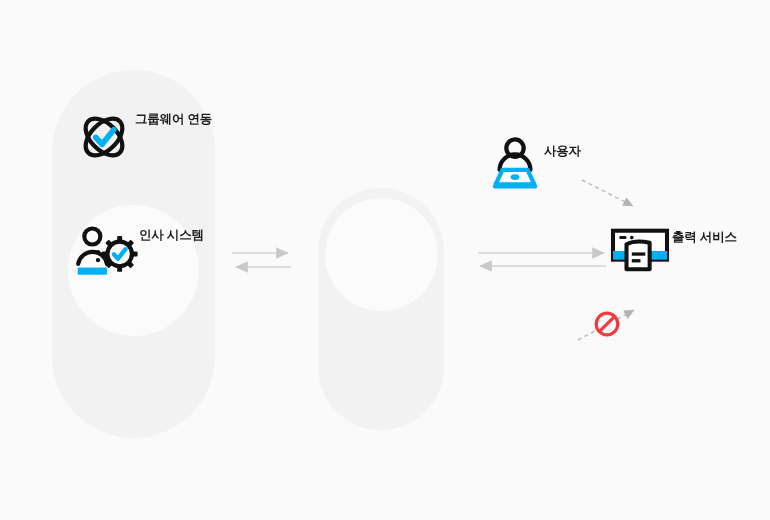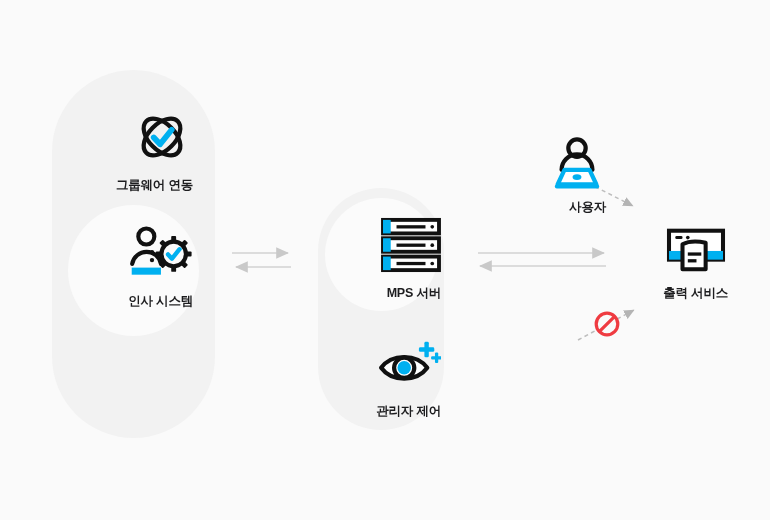--- a/index.html
+++ b/index.html
@@ -21,22 +21,21 @@
   .halo{
     position:absolute;
     background:#fbfbfb;
     border-radius:50%;
   }
 
   
   .node{
     position:absolute;
     display:flex;
-    flex-direction:column;
-    align-items:flex-end;
+    align-items:flex-start;
     justify-content:flex-start;
     text-align:center;
   }
   .node .glyph{
     display:flex;align-items:center;justify-content:center;
     height:66px;
   }
   .node .cap{
     margin-top:9px;
     font-size:12.5px;
@@ -133,62 +132,21 @@
           </g>
           <circle cx="0" cy="0" r="13" fill="none" stroke="#111" stroke-width="4.4"></circle>
           <path d="M-6 0.5 L-1.8 5 L6.2 -5" fill="none" stroke="#00b0f0" stroke-width="4.6" stroke-linecap="round" stroke-linejoin="round"></path>
         </g>
       </svg>
     </span>
     <span class="cap">인사 시스템</span>
   </div>
 
 
-  <div class="node" style="left:321px;top:212px;width:120px;">
-    <span class="glyph">
-      <svg width="60" height="56" viewBox="0 0 62 58">
-        <g>
 
-          <rect x="2" y="3" width="58" height="14" fill="#fff" stroke="#111" stroke-width="4"></rect>
-          <rect x="2" y="3" width="8" height="14" fill="#00b0f0"></rect>
-          <rect x="16" y="8.5" width="30" height="3.4" fill="#111"></rect>
-          <circle cx="53" cy="10.2" r="1.9" fill="#111"></circle>
-
-          <rect x="2" y="22" width="58" height="14" fill="#fff" stroke="#111" stroke-width="4"></rect>
-          <rect x="2" y="22" width="8" height="14" fill="#00b0f0"></rect>
-          <rect x="16" y="27.5" width="30" height="3.4" fill="#111"></rect>
-          <circle cx="53" cy="29.2" r="1.9" fill="#111"></circle>
-
-          <rect x="2" y="41" width="58" height="14" fill="#fff" stroke="#111" stroke-width="4"></rect>
-          <rect x="2" y="41" width="8" height="14" fill="#00b0f0"></rect>
-          <rect x="16" y="46.5" width="30" height="3.4" fill="#111"></rect>
-          <circle cx="53" cy="48.2" r="1.9" fill="#111"></circle>
-        </g>
-      </svg>
-    </span>
-    <span class="cap">MPS 서버</span>
-  </div>
-
-  <div class="node" style="left:321px;top:330px;width:120px;">
-    <span class="glyph">
-      <svg width="64" height="50" viewBox="0 0 66 52">
-        <path d="M4 31 C15 16, 41 16, 52 31 C41 46, 15 46, 4 31 Z" fill="#fff" stroke="#111" stroke-width="4.4" stroke-linejoin="round"></path>
-        <circle cx="28" cy="31" r="10.5" fill="#fff" stroke="#111" stroke-width="4.4"></circle>
-        <circle cx="28" cy="31" r="7" fill="#00b0f0"></circle>
-
-        <g fill="#00b0f0">
-          <rect x="49" y="4" width="4.6" height="16" rx="1.4"></rect>
-          <rect x="43.3" y="9.7" width="16" height="4.6" rx="1.4"></rect>
-          <rect x="60" y="15" width="3.4" height="11" rx="1.1"></rect>
-          <rect x="56" y="19" width="11" height="3.4" rx="1.1"></rect>
-        </g>
-      </svg>
-    </span>
-    <span class="cap">관리자 제어</span>
-  </div>
 
   <div class="node" style="left:486px;top:136px;width:120px;">
     <span class="glyph" style="height:56px;">
       <svg width="58" height="54" viewBox="0 0 60 56">
         <circle cx="30" cy="11.5" r="9" fill="none" stroke="#111" stroke-width="4.4"></circle>
         <path d="M14 34 a16 16 0 0 1 32 0" fill="none" stroke="#111" stroke-width="4.4" stroke-linecap="round"></path>
         <path d="M17 34 L43 34 L50 49 L10 49 Z" fill="#fff" stroke="#00b0f0" stroke-width="4.4" stroke-linejoin="round"></path>
         <ellipse cx="30" cy="41.5" rx="4.6" ry="3" fill="#00b0f0"></ellipse>
         <rect x="7" y="49" width="46" height="4.4" rx="2" fill="#00b0f0"></rect>
       </svg>

